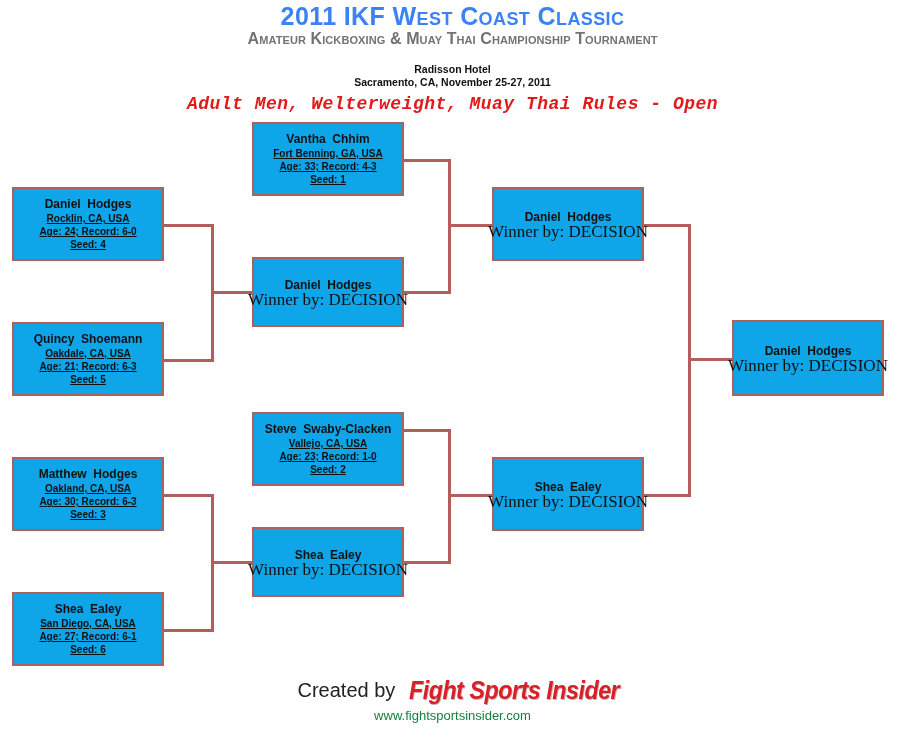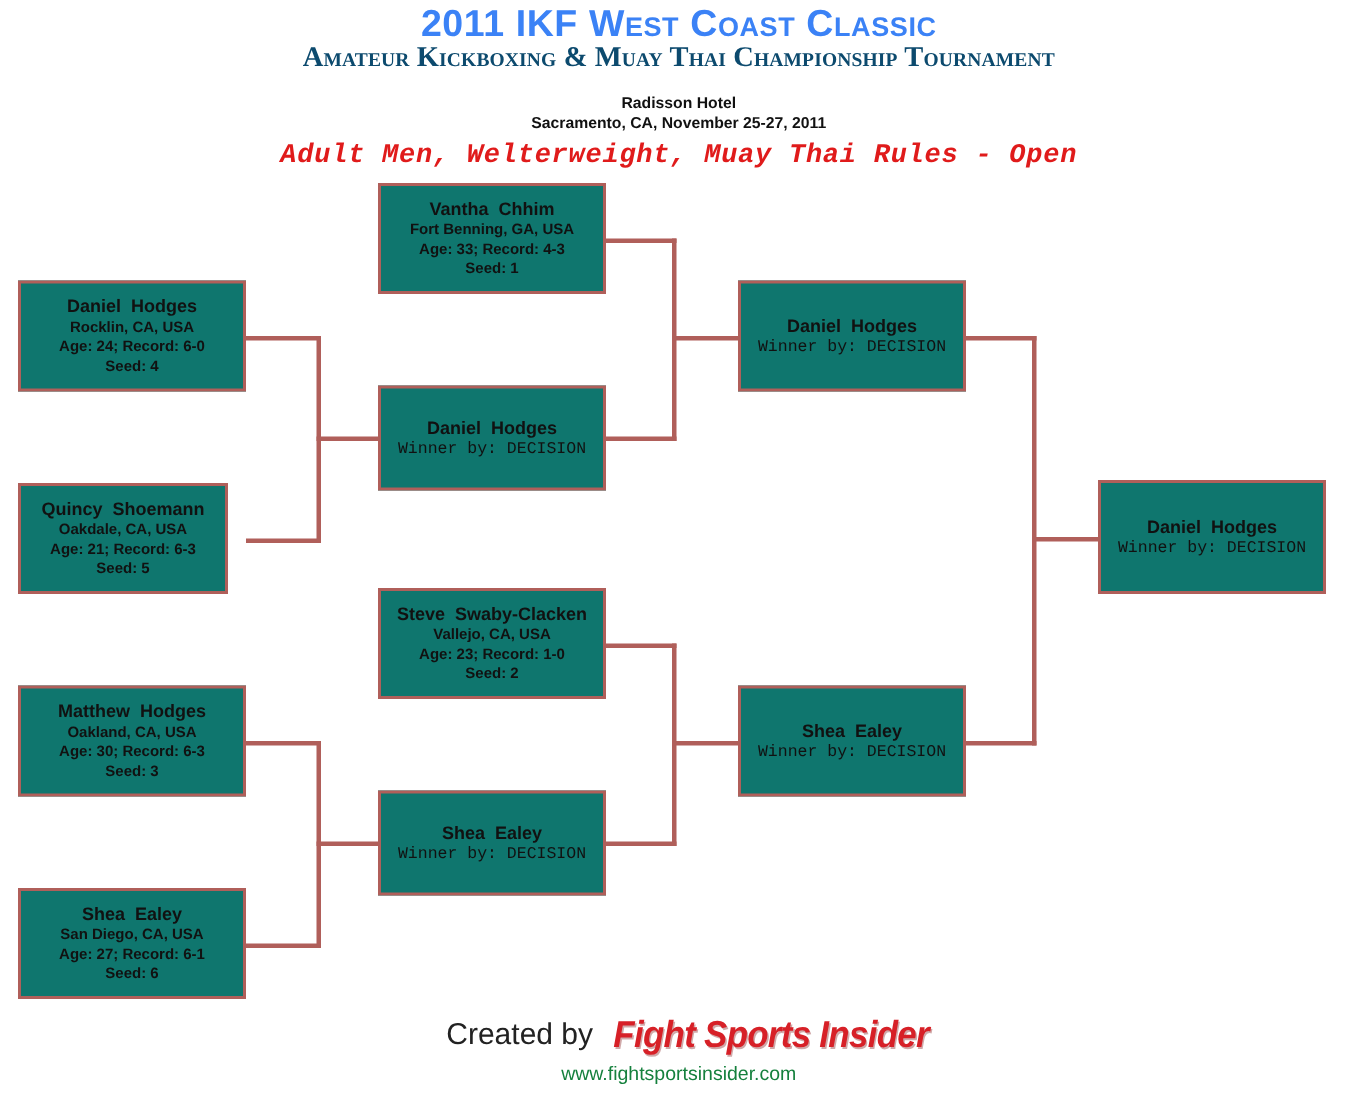--- a/index.html
+++ b/index.html
@@ -33,24 +33,24 @@
     font-size: 25px;
     font-weight: bold;
     color: #3b82f6;
     letter-spacing: 0.4px;
     line-height: 27px;
     margin-top: 3px;
     font-variant: small-caps;
     text-transform: none;
   }
   .title-sub {
-    font-family: Liberation Serif, serif;
-    font-size: 19px;
-    font-weight: bold;
-    color: #0c4a6e;
+    font-family: Liberation Sans, sans-serif;
+    font-size: 16px;
+    font-weight: bold;
+    color: #737373;
     letter-spacing: 0.1px;
     line-height: 17px;
     font-variant: small-caps;
   }
   .venue {
     font-family: "Liberation Sans", sans-serif;
     font-size: 10.5px;
     font-weight: bold;
     color: #111111;
     line-height: 13px;
@@ -73,21 +73,21 @@
     margin-top: 4px;
     letter-spacing: 0.5px;
     text-align: center;
   }
 
   
   .box {
     position: absolute;
     box-sizing: border-box;
     border: 2px solid #B05F5A;
-    background: #0f766e;
+    background: #0ea5e9;
     text-align: center;
     z-index: 3;
     display: flex;
     flex-direction: column;
     justify-content: center;
     align-items: center;
   }
   .box .name {
     font-family: "Liberation Sans", sans-serif;
     font-size: 12px;
@@ -96,24 +96,25 @@
     line-height: 15px;
     white-space: pre;
   }
   .box .line {
     font-family: "Liberation Sans", sans-serif;
     font-size: 10px;
     font-weight: bold;
     color: #111111;
     line-height: 13px;
     white-space: pre;
+    text-decoration: underline;
   }
   .box .winline {
-    font-family: Liberation Mono, monospace;
-    font-size: 11px;
+    font-family: Liberation Serif, serif;
+    font-size: 17px;
     font-weight: normal;
     color: #111111;
     line-height: 14px;
     white-space: pre;
   }
 
   
   .conn {
     position: absolute;
     background: #B05F5A;
@@ -207,28 +208,28 @@
     <div class="line">Seed: 1</div>
   </div>
 
   <div class="box" style="left:12px; top:187px; width:152px; height:74px;">
     <div class="name">Daniel  Hodges</div>
     <div class="line">Rocklin, CA, USA</div>
     <div class="line">Age: 24; Record: 6-0</div>
     <div class="line">Seed: 4</div>
   </div>
 
-  <div class="box" style="left:12px; top:322px; width:140px; height:74px;">
+  <div class="box" style="left:12px; top:322px; width:152px; height:74px;">
     <div class="name">Quincy  Shoemann</div>
     <div class="line">Oakdale, CA, USA</div>
     <div class="line">Age: 21; Record: 6-3</div>
     <div class="line">Seed: 5</div>
   </div>
 
-  <div class="box" style="left:252px; top:392px; width:152px; height:74px;text-align:right;">
+  <div class="box" style="left:252px; top:412px; width:152px; height:74px;text-align:right;">
     <div class="name">Steve  Swaby-Clacken</div>
     <div class="line">Vallejo, CA, USA</div>
     <div class="line">Age: 23; Record: 1-0</div>
     <div class="line">Seed: 2</div>
   </div>
 
   <div class="box" style="left:12px; top:457px; width:152px; height:74px;">
     <div class="name">Matthew  Hodges</div>
     <div class="line">Oakland, CA, USA</div>
     <div class="line">Age: 30; Record: 6-3</div>

